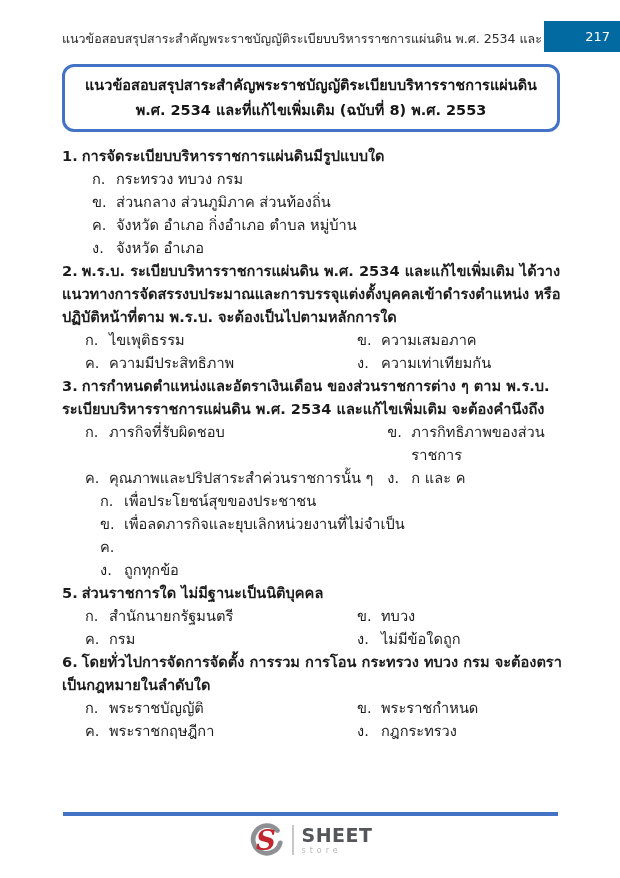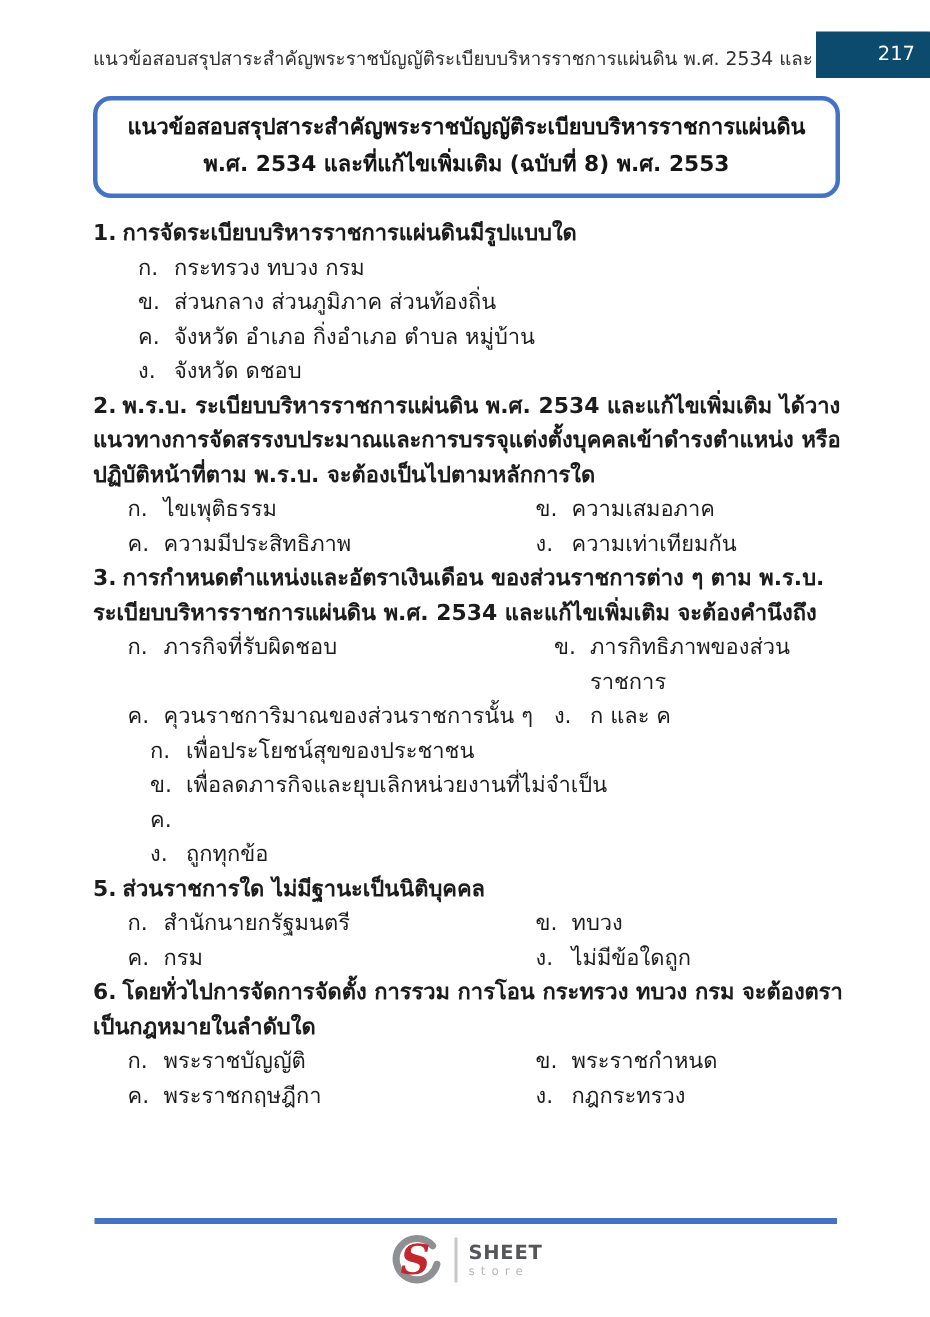--- a/index.html
+++ b/index.html
@@ -12,21 +12,21 @@
     overflow:hidden;
     border-radius:22px;
   }
   
   .running-header{
     position:absolute;top:29px;left:62px;right:82px;
     text-align:center;font-size:12.5px;color:#2e2e2e;white-space:nowrap;
   }
   .page-badge{
     position:absolute;top:21px;right:0;width:76px;height:31px;
-    background:#0c4a6e;color:#ffffff;font-size:13px;
+    background:#0369a1;color:#ffffff;font-size:13px;
     display:flex;align-items:center;justify-content:flex-end;
     padding-right:10px;box-sizing:border-box;
   }
   
   .title-box{
     position:absolute;top:64px;left:62px;right:60px;
     border:3px solid #4472C4;border-radius:12px;background:#ffffff;
     box-sizing:border-box;padding:6px 18px;
     text-align:center;font-weight:bold;font-size:14.5px;line-height:25px;color:#161616;
   }
@@ -45,21 +45,21 @@
   }
   .opt-grid .opt.left{padding-right:14px;}
   
   .footer-line{position:absolute;left:63px;top:812px;width:495px;height:4px;background:#4472C4;}
   .logo{
     position:absolute;top:821px;left:0;right:0;
     display:flex;align-items:center;justify-content:center;gap:7px;
   }
   .logo-divider{width:2px;height:30px;background:#c6c7c9;}
   .brand{display:flex;flex-direction:column;line-height:1;}
-  .brand-name{font-size:13px;font-weight:bold;color:#55565a;letter-spacing:0.5px;}
+  .brand-name{font-size:19px;font-weight:bold;color:#55565a;letter-spacing:0.5px;}
   .brand-sub{font-size:8px;letter-spacing:4px;color:#b7b8ba;margin-top:2px;}
 </style>
 </head>
 <body>
 
 <div class="page">
 
   <div class="running-header">แนวข้อสอบสรุปสาระสำคัญพระราชบัญญัติระเบียบบริหารราชการแผ่นดิน พ.ศ. 2534 และ</div>
   <div class="page-badge">217</div>
 
@@ -79,21 +79,21 @@
         <div class="opt">
             <span class="opt-label">ข.</span>
             <span>ส่วนกลาง ส่วนภูมิภาค ส่วนท้องถิ่น</span>
           </div>
         <div class="opt">
             <span class="opt-label">ค.</span>
             <span>จังหวัด อำเภอ กิ่งอำเภอ ตำบล หมู่บ้าน</span>
           </div>
         <div class="opt">
             <span class="opt-label">ง.</span>
-            <span>จังหวัด ดชอบ</span>
+            <span>จังหวัด อำเภอ</span>
           </div>
       </div>
     </div>
 
     <div class="q q2">
       <div class="q-line">
         <span class="q-number">2.</span><span>พ.ร.บ. ระเบียบบริหารราชการแผ่นดิน พ.ศ. 2534 และแก้ไขเพิ่มเติม ได้วางแนวทางการจัดสรรงบประมาณและการบรรจุแต่งตั้งบุคคลเข้าดำรงตำแหน่ง หรือปฏิบัติหน้าที่ตาม พ.ร.บ. จะต้องเป็นไปตามหลักการใด</span>
       </div>
       <div class="opt-grid">
         <div class="opt left">
@@ -123,21 +123,21 @@
         <div class="opt left">
             <span class="opt-label">ก.</span>
             <span>ภารกิจที่รับผิดชอบ</span>
           </div>
         <div class="opt">
             <span class="opt-label">ข.</span>
             <span>ภารกิทธิภาพของส่วนราชการ</span>
           </div>
         <div class="opt left">
             <span class="opt-label">ค.</span>
-            <span>คุวนราชการิมาณของส่วนราชการนั้น ๆ</span>
+            <span>คุณภาพและปริปสาระสำค่วนราชการนั้น ๆ</span>
           </div>
         <div class="opt">
             <span class="opt-label">ง.</span>
             <span>ก และ ค</span>
           </div>
       </div>
     </div>
 
     <div class="q q4">
       <div class="opts-single">

